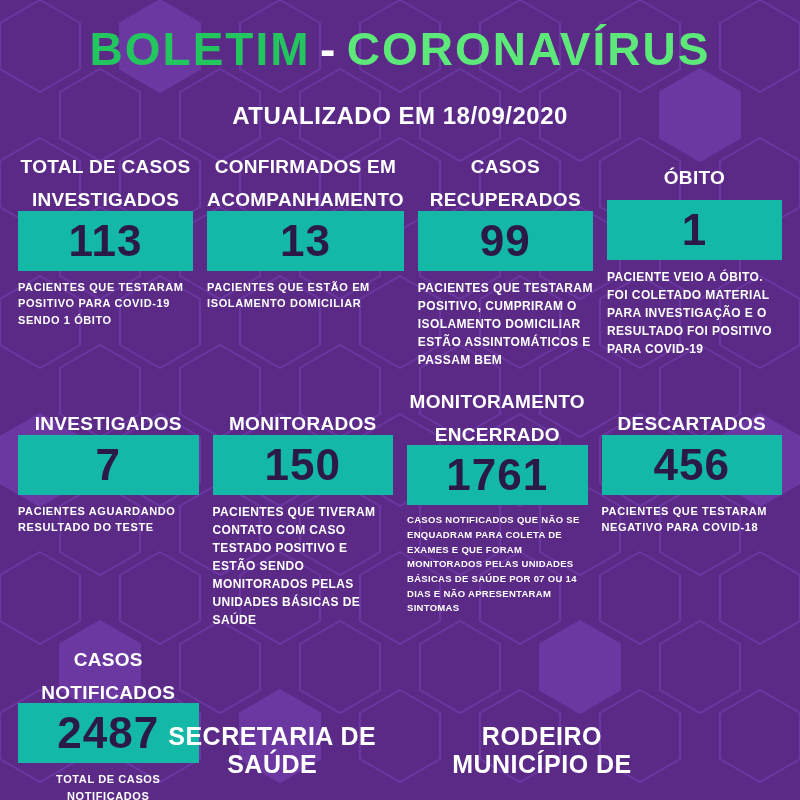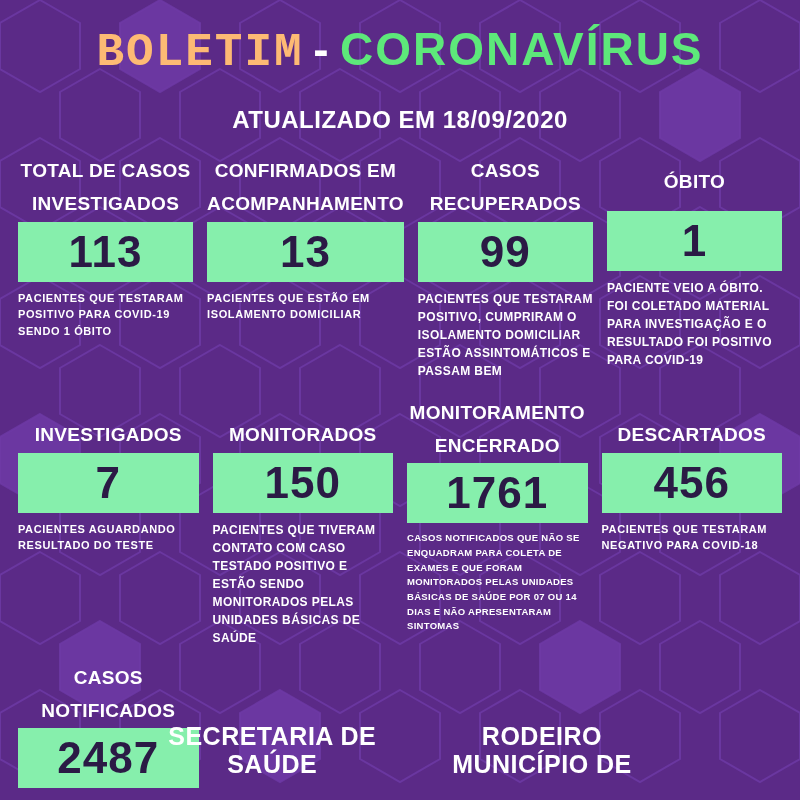--- a/index.html
+++ b/index.html
@@ -38,21 +38,21 @@
     padding-top: 26px;
     letter-spacing: 1px;
   }
   .title .t1, .title .t2, .title .dash {
     font-size: 46px;
     font-weight: bold;
     line-height: 1;
     display: inline-block;
     letter-spacing: 2px;
   }
-  .title .t1 { color: #fdba74; font-family: Liberation Mono, monospace; }
+  .title .t1 { color: #22c55e; }
   .title .dash { color: #ffffff; padding: 0 4px; }
   .title .t2 { color: #5de87a; }
 
   .subtitle {
     text-align: center;
     color: #ffffff;
     font-size: 24px;
     font-weight: bold;
     margin-top: 30px;
     letter-spacing: 0.5px;
@@ -78,22 +78,22 @@
     line-height: 1.12;
     text-align: center;
     letter-spacing: 0.3px;
     min-height: 44px;
     display: flex;
     flex-direction: column;
     justify-content: flex-end;
     gap: 12px;
   }
   .card .valuebox {
-    background: #86efac;
-    margin-top: 7px;
+    background: #14b8a6;
+    margin-top: 0;
     height: 60px;
     display: flex;
     align-items: center;
     justify-content: center;
   }
   .card .value {
     color: #2b1a45;
     font-size: 44px;
     font-weight: bold;
     line-height: 1;

